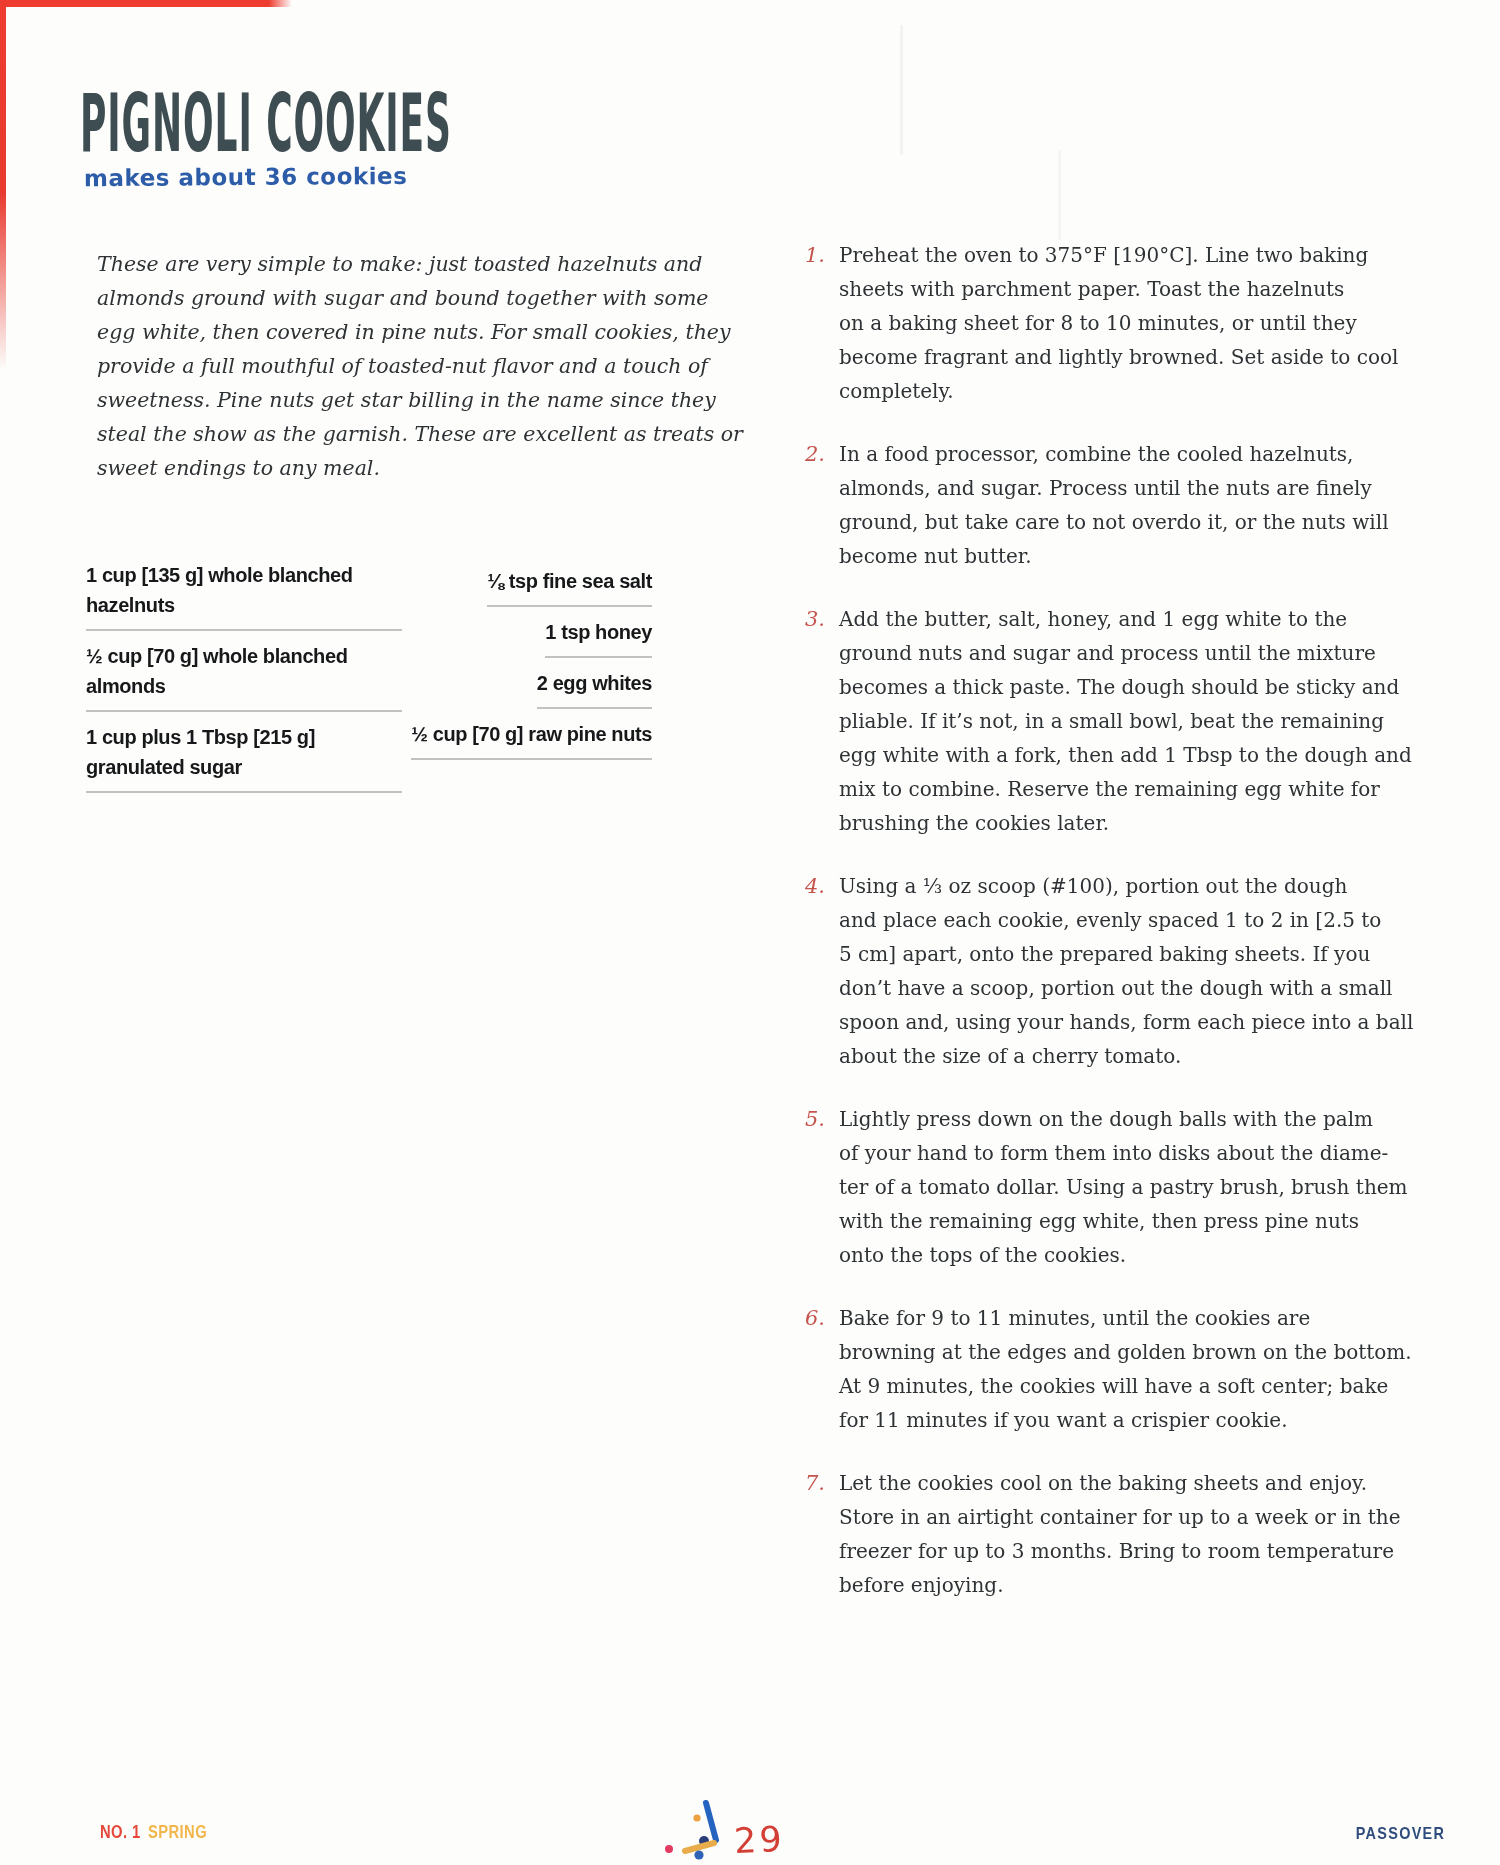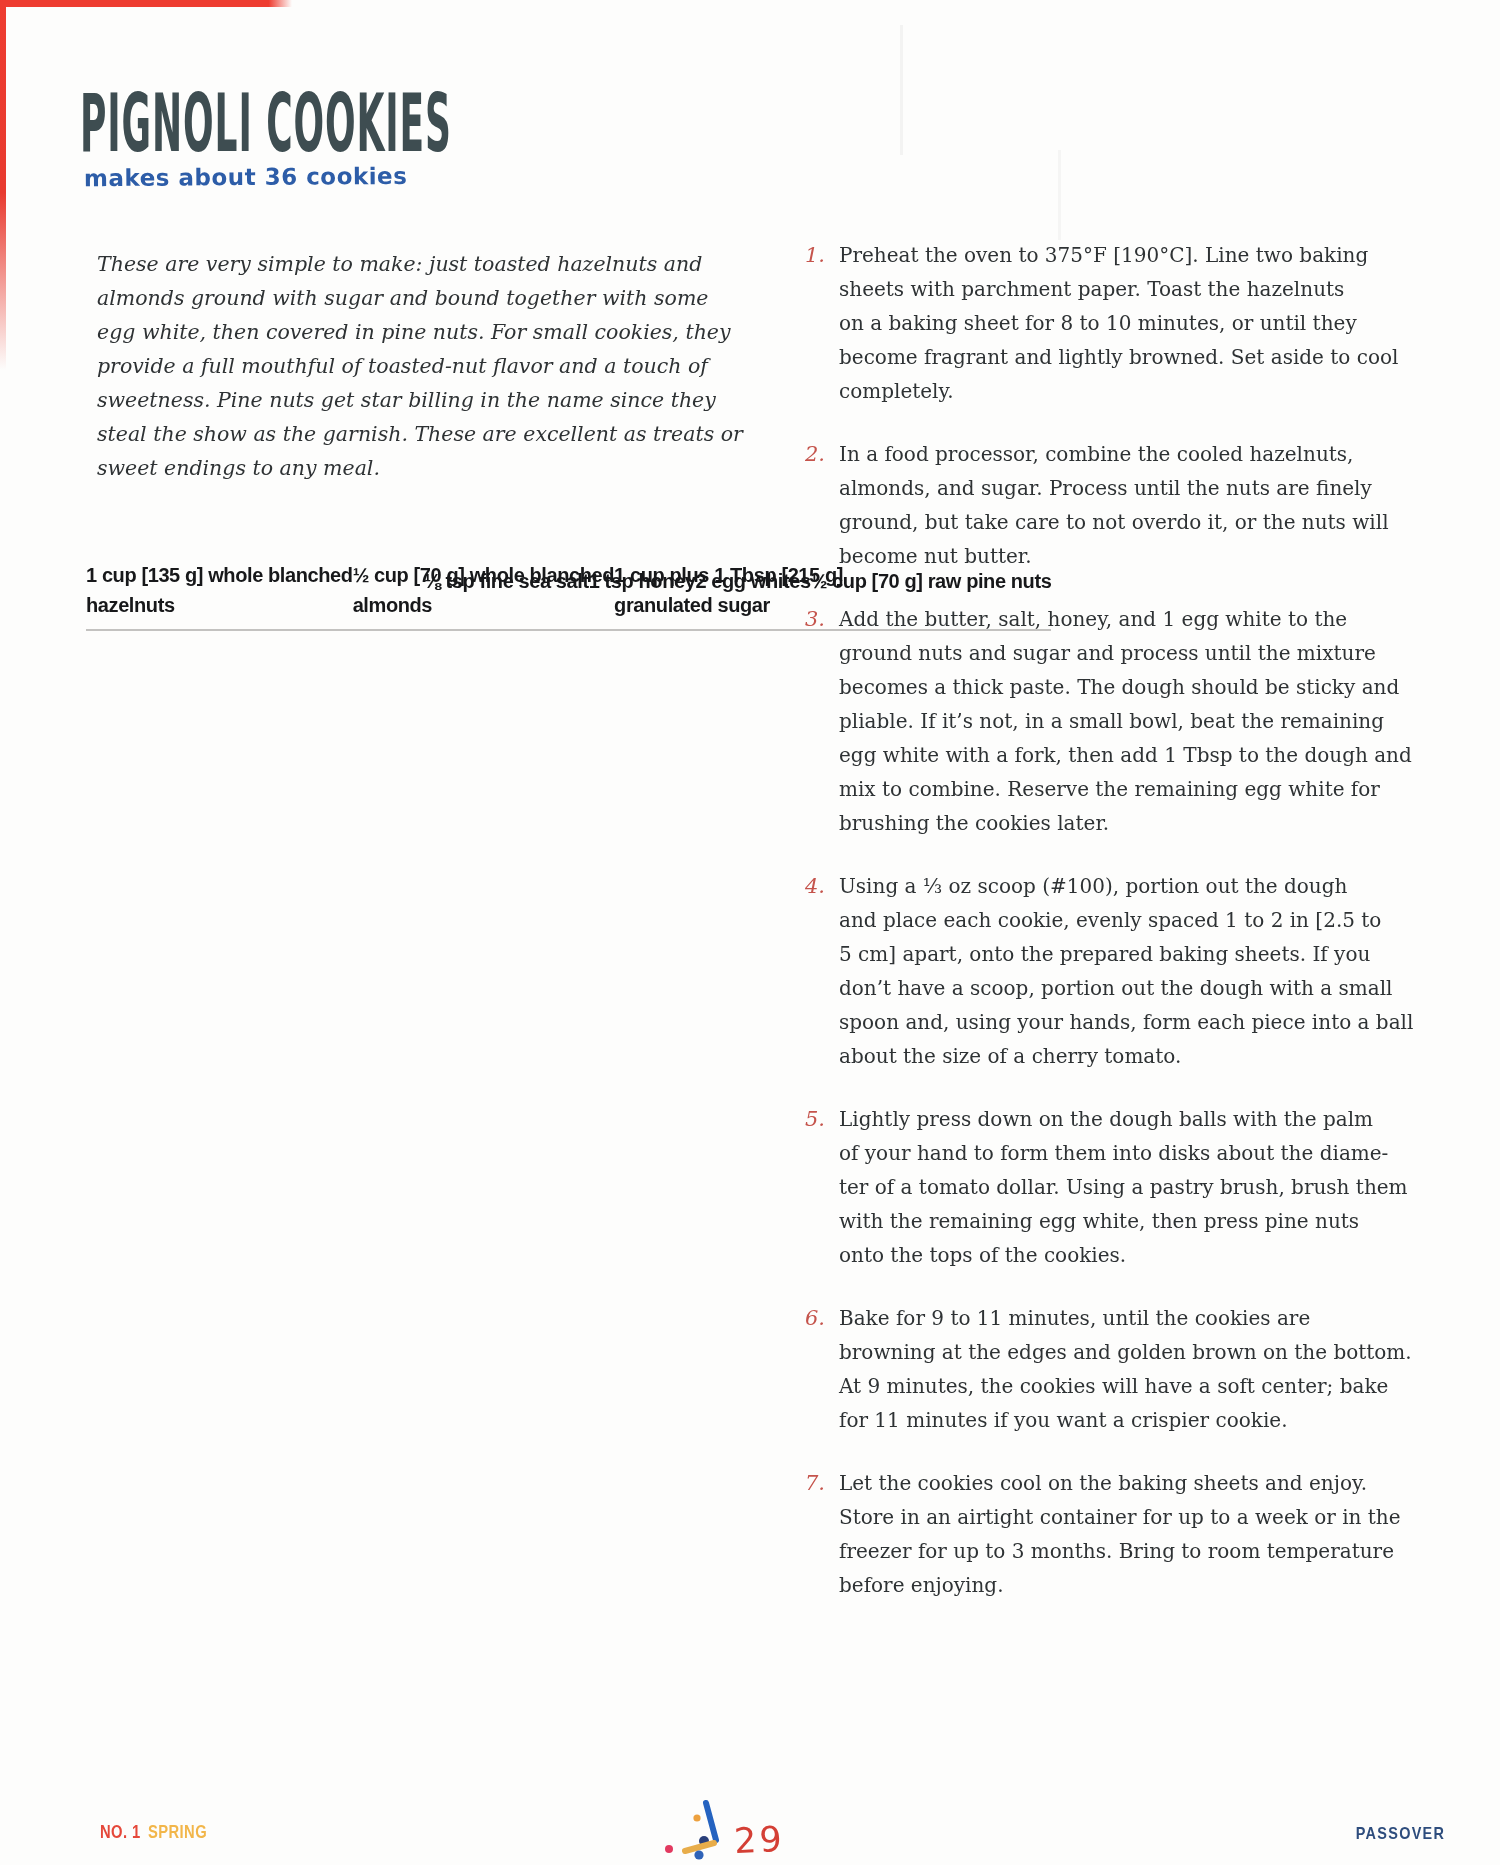--- a/index.html
+++ b/index.html
@@ -30,23 +30,23 @@
   .yield{position:absolute;left:84px;top:164px;
     font-family:"DejaVu Sans", sans-serif;font-weight:bold;font-size:23px;
     color:#2d5da8;letter-spacing:0.5px;transform:rotate(-0.4deg);}
 
   .intro{position:absolute;left:84px;top:234px;margin:13px;
     font-style:italic;font-size:20.5px;line-height:34px;white-space:pre;color:#2e3234;}
 
   .ingredients{position:absolute;left:86px;top:560px;display:flex;
     font-family:"Liberation Sans", sans-serif;font-weight:bold;
     font-size:20px;line-height:30px;letter-spacing:-0.4px;color:#17181a;}
-  .ing-col{display:flex;flex-direction:row;}
+  .ing-col{display:flex;flex-direction:column;}
   .ing-col-left{width:316px;margin-right:22px;}
-  .ing-col-right{width:228px;padding-top:6px;}
+  .ing-col-right{width:228px;padding-top:6px;align-items:flex-end;}
   .ing-item{white-space:pre;padding-bottom:9px;border-bottom:2px solid #c3c2c0;margin-bottom:10px;}
 
   .steps{position:absolute;left:805px;top:238px;width:520px;}
   .step{display:flex;margin-bottom:29px;}
   .step-num{flex:0 0 34px;font-family:"DejaVu Serif", serif;font-style:italic;
     font-size:21px;line-height:34px;color:#c5544c;}
   .step-text{flex:1;font-size:20px;line-height:34px;white-space:pre;color:#2e3234;}
 
   .footer-left{position:absolute;left:100px;top:1822px;
     font-family:"Liberation Sans", sans-serif;font-weight:bold;font-size:18px;

